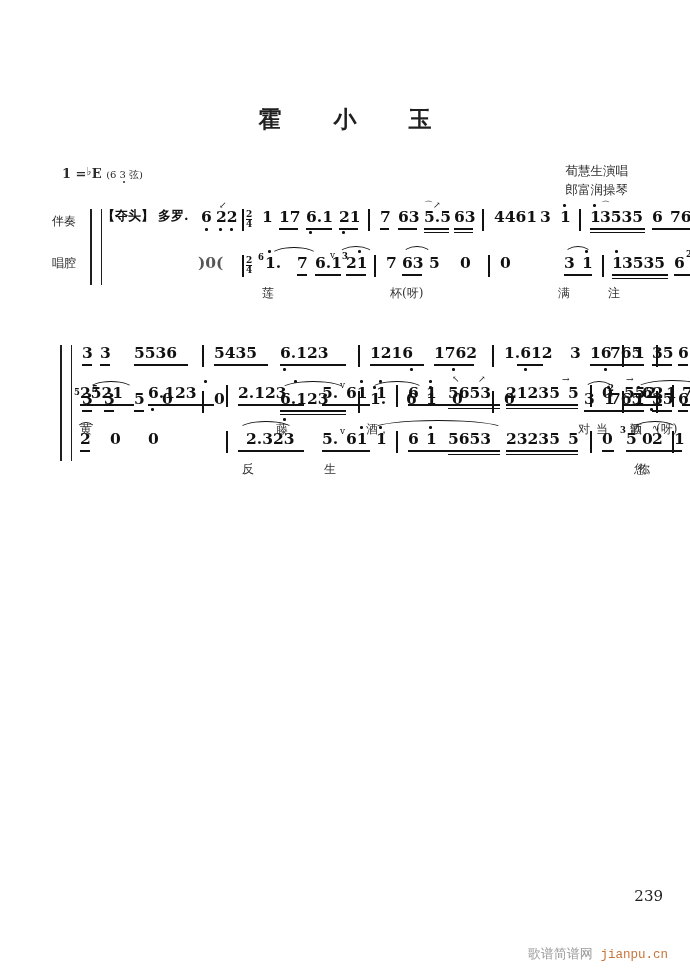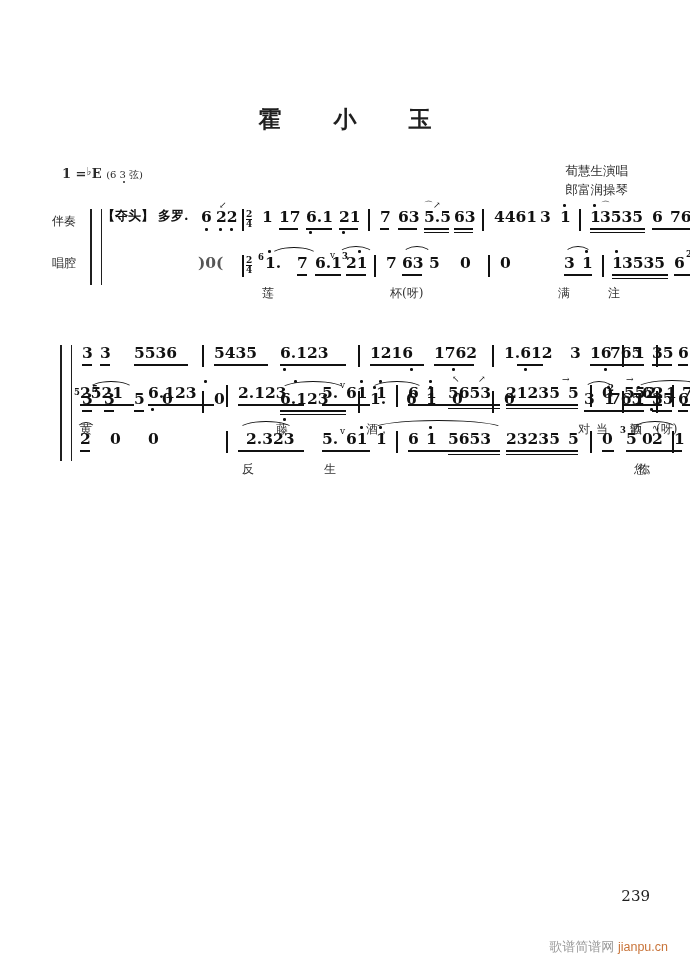--- a/index.html
+++ b/index.html
@@ -202,33 +202,33 @@
     line-height: 8.5px;
     font-weight: bold;
     text-align: center;
   }
   .meter b { display: block; }
   .meter .den { border-top: 1.3px solid #111; }
 
   
   .page-number {
     position: absolute;
-    right: 40px;
+    right: 27px;
     bottom: 70px;
     font-size: 15px;
     font-family: "DejaVu Serif", "Liberation Serif", serif;
     color: #1f1f1f;
   }
   .watermark {
     position: absolute;
     right: 22px;
-    bottom: 19px;
+    bottom: 12px;
     font-size: 13px;
     color: #9a9a9a;
-    font-family: Liberation Sans, sans-serif;
+    font-family: Liberation Mono, monospace;
   }
   .watermark .wm-url { color: #c8743a; font-size: 12.5px; }
 </style>
 </head>
 <body>
 
 <div class="page">
 
   <div class="song-title-main">霍  小  玉</div>
 

